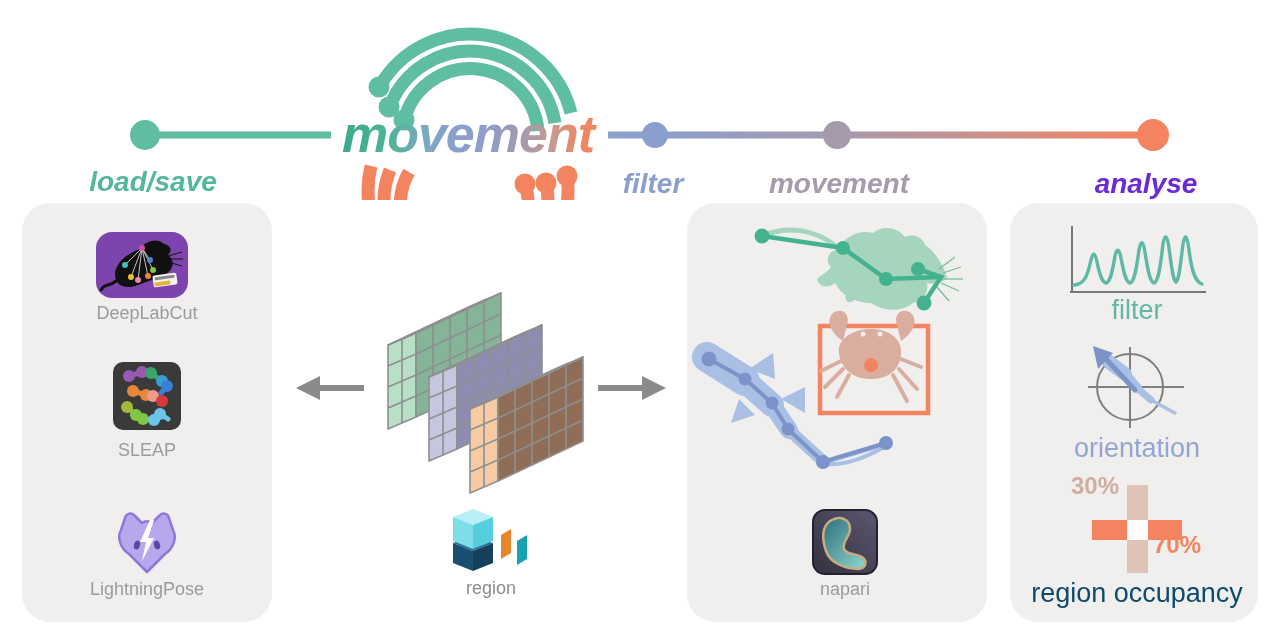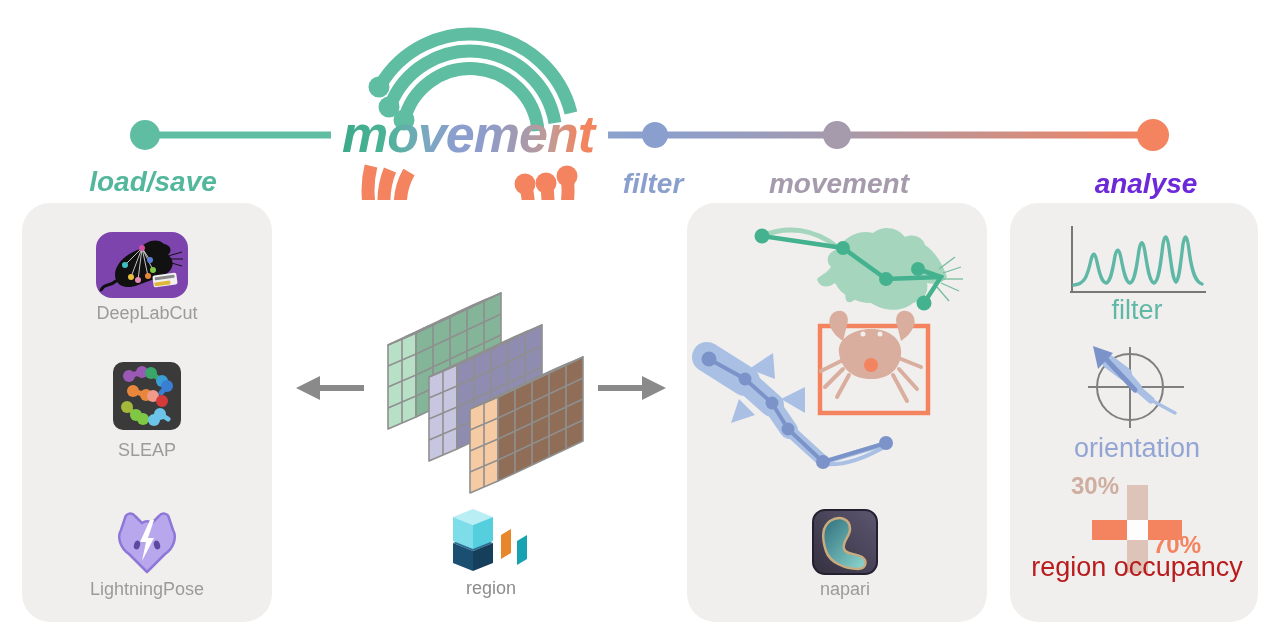--- a/index.html
+++ b/index.html
@@ -343,13 +343,13 @@
 
 <div>
   <div class="abs" style="left:1127px;top:485px;width:21px;height:35px;background:#ddc3b8"></div>
   <div class="abs" style="left:1127px;top:540px;width:21px;height:33px;background:#ddc3b8"></div>
   <div class="abs" style="left:1092px;top:520px;width:35px;height:20px;background:#f4845f"></div>
   <div class="abs" style="left:1148px;top:520px;width:34px;height:20px;background:#f4845f"></div>
   <div class="abs" style="left:1127px;top:520px;width:21px;height:20px;background:#fdfdfd"></div>
 </div>
 <div class="lbl pct-lbl" style="left:1095px;top:472px;color:#cfae9f">30%</div>
 <div class="lbl pct-lbl" style="left:1177px;top:531px;color:#f4845f">70%</div>
-<div class="lbl metric-lbl" style="left:1137px;top:552px;color:#b91c1c">region occupancy</div>
+<div class="lbl metric-lbl" style="left:1137px;top:578px;color:#0c4a6e">region occupancy</div>
 
 </body></html>

